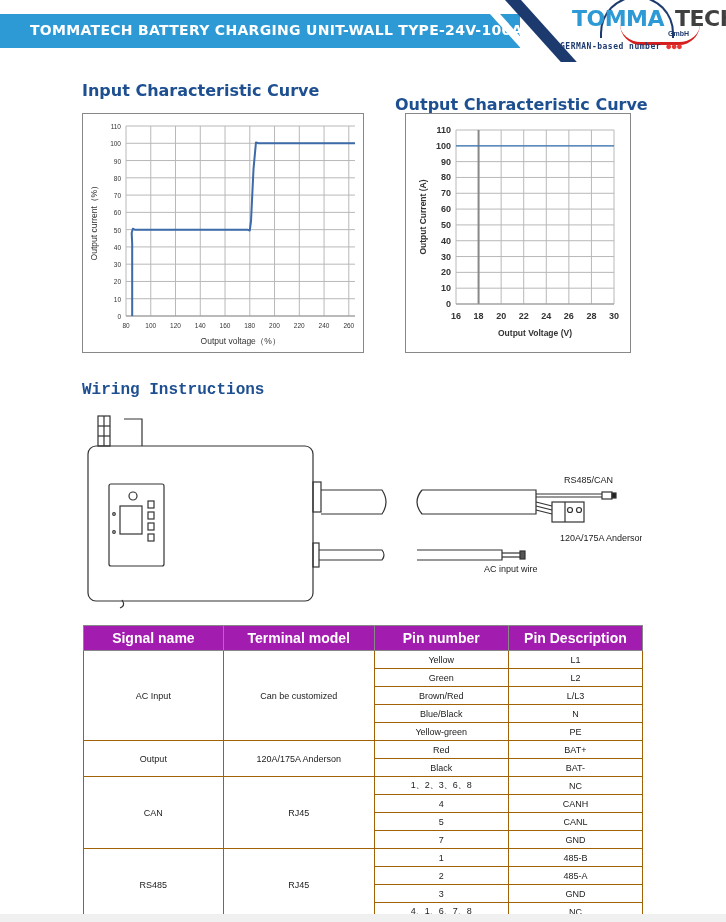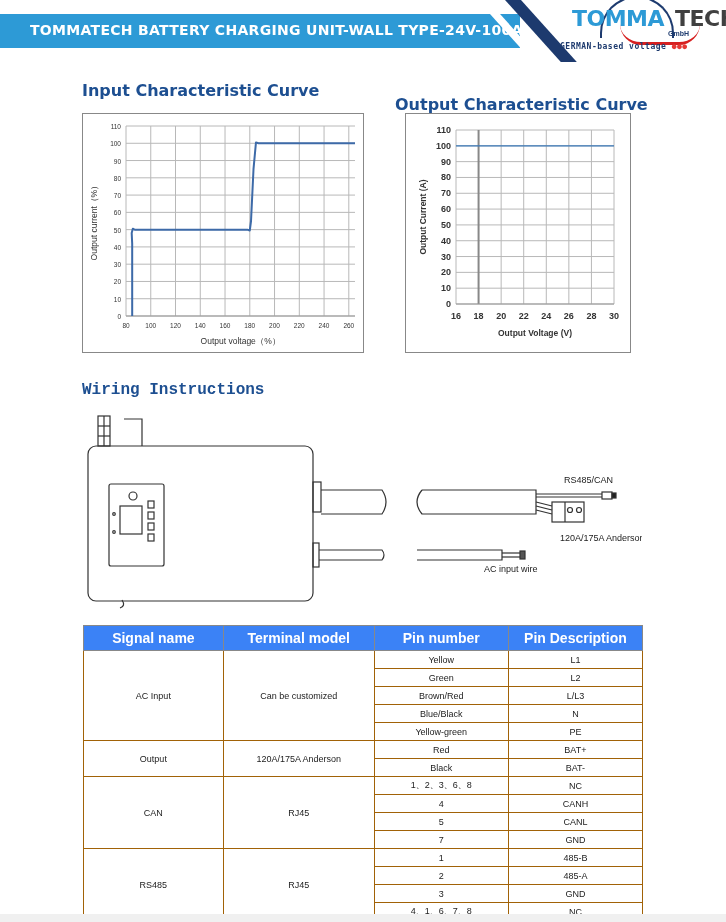--- a/index.html
+++ b/index.html
@@ -18,41 +18,41 @@
   .logo-flag{position:absolute;left:60px;top:22px;width:80px;height:18px;border-bottom:3px solid #d62020;border-radius:0 0 40px 40px;}
   .dots{color:#e53935;}
 
   .section-title{position:absolute;font-family:"DejaVu Sans",sans-serif;font-weight:bold;color:#1d4f91;font-size:16px;}
   .chart-frame{position:absolute;border:1px solid #888;background:#fff;}
   svg text{font-family:"Liberation Sans",sans-serif;}
 
   .wiring{position:absolute;left:82px;top:410px;width:560px;height:200px;}
 
   table.pins{position:absolute;left:83px;top:625px;width:560px;border-collapse:collapse;font-size:9px;}
-  table.pins th{background:#3b82f6;color:#fff;font-size:14px;font-weight:bold;height:24px;border:1px solid #888;padding:0;}
+  table.pins th{background:#a21caf;color:#fff;font-size:14px;font-weight:bold;height:24px;border:1px solid #888;padding:0;}
   table.pins td{border:1px solid #a16207;text-align:center;height:17px;padding:0;color:#222;}
   .bottom-bar{position:absolute;left:0;top:914px;width:726px;height:8px;background:#f0f0f0;}
 </style>
 </head>
 <body>
 
 <div class="header-band"></div>
 <div class="header-title">TOMMATECH BATTERY CHARGING UNIT-WALL TYPE-24V-100A</div>
 <div class="slash2"></div>
 <div class="slash1"></div>
 
 <div class="logo">
   <div class="logo-arc"></div>
   <div class="logo-flag"></div>
   <div class="logo-text">
     <span class="logo-a">TOMMA</span><span class="logo-b">TECH</span>
   </div>
   <div class="logo-gmbh">GmbH</div>
   <div class="logo-sub">
-    <span>GERMAN-based voltage</span>
+    <span>GERMAN-based number</span>
     <span class="dots">●●●</span>
   </div>
 </div>
 
 <div class="section-title" style="left:82px;top:81px;">Input Characteristic Curve</div>
 <div class="section-title" style="left:395px;top:95px;">Output Characteristic Curve</div>
 <div class="section-title" style="left:82px;top:381px;font-family:Liberation Mono, monospace;">Wiring Instructions</div>
 
 <div class="chart-frame" style="left:82px;top:113px;width:280px;height:238px;">
   <svg id="chart0" width="280" height="238">

